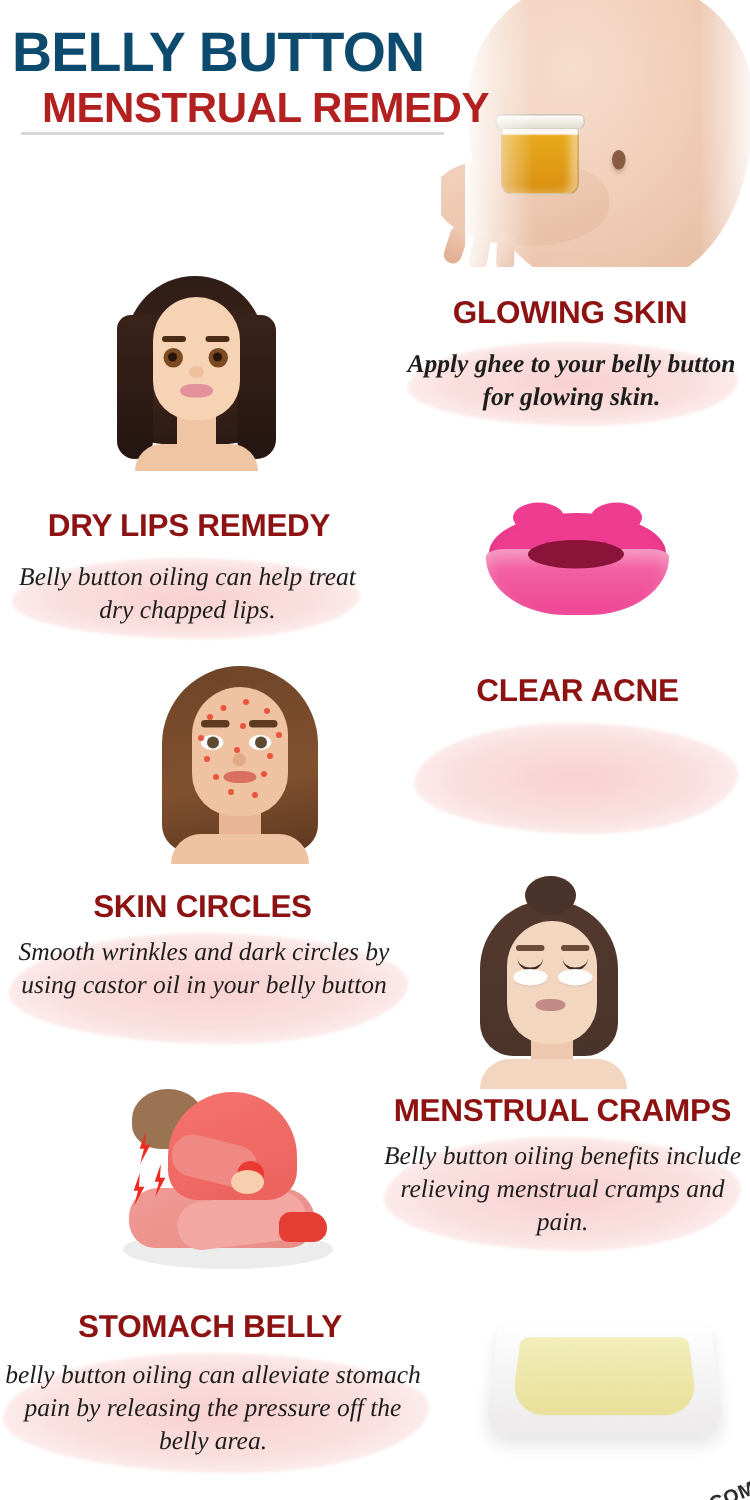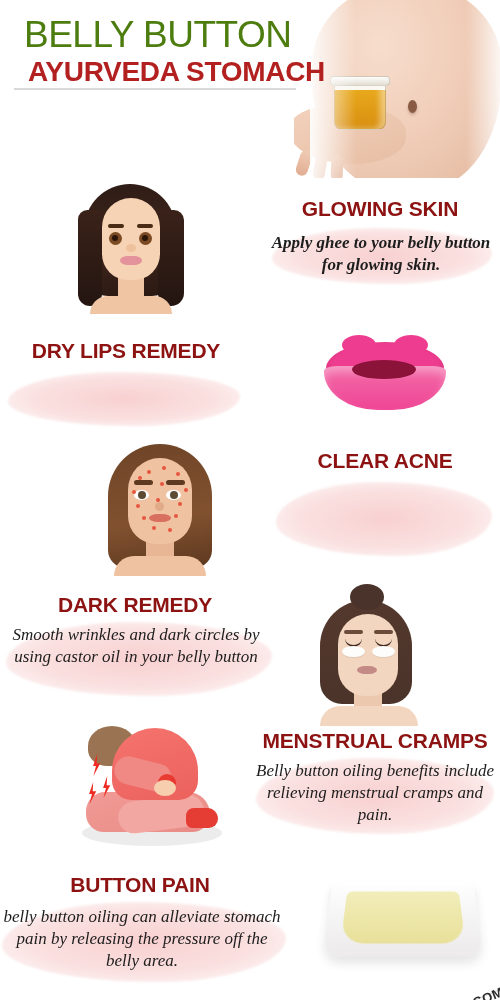--- a/index.html
+++ b/index.html
@@ -19,27 +19,27 @@
   }
 
   
   .header {
     position: absolute;
     left: 0; top: 0;
     width: 500px; height: 178px;
   }
   .title-main {
     position: absolute;
-    left: 24px; top: 16px;
+    left: 8px; top: 16px;
     width: 330px;
     font-family: "Liberation Sans", sans-serif;
-    font-weight: normal;
+    font-weight: bold;
     font-size: 37px;
     letter-spacing: -0.5px;
-    color: #4d7c0f;
+    color: #0c4a6e;
     line-height: 1;
     white-space: nowrap;
     z-index: 6;
   }
   .title-sub {
     position: absolute;
     left: 28px; top: 58px;
     font-family: "Liberation Sans", sans-serif;
     font-weight: bold;
     font-size: 28px;
@@ -341,21 +341,21 @@
       <div class="belly-finger" style="left:4px; top:150px; transform:rotate(18deg);"></div>
       <div class="belly-finger" style="left:20px; top:154px; transform:rotate(10deg);"></div>
       <div class="belly-finger" style="left:37px; top:155px; transform:rotate(2deg);"></div>
       <div class="belly-jar"></div>
       <div class="belly-jar-lip"></div>
       <div class="belly-shade-l"></div>
       <div class="belly-shade-r"></div>
     </div>
 
     <div class="title-main">BELLY BUTTON</div>
-    <div class="title-sub">AYURVEDA STOMACH</div>
+    <div class="title-sub">MENSTRUAL REMEDY</div>
     <div class="header-divider"></div>
   </div>
 
   <div class="illus" style="left:62px; top:182px; width:140px; height:132px;">
     <div class="f1-hair"></div>
     <div class="f1-hair-l"></div>
     <div class="f1-hair-r"></div>
     <div class="f1-neck"></div>
     <div class="f1-shoulder"></div>
     <div class="f1-face"></div>
@@ -372,20 +372,21 @@
   <div class="block-body" style="left:268px; top:232px; width:226px;font-weight:bold;">Apply ghee to your belly button for glowing skin.</div>
 
   <div class="illus" style="left:318px; top:336px; width:134px; height:84px;">
     <div class="lips-top"></div>
     <div class="lips-bot"></div>
     <div class="lips-mouth"></div>
   </div>
 
   <div class="swash" style="left:8px; top:372px; width:232px; height:54px;"></div>
   <div class="block-title" style="left:4px; top:340px; width:244px;">DRY LIPS REMEDY</div>
+  <div class="block-body" style="left:10px; top:374px; width:230px;">Belly button oiling can help treat dry chapped lips.</div>
 
   <div class="illus" style="left:92px; top:444px; width:136px; height:132px;">
     <div class="f2-hair"></div>
     <div class="f2-neck"></div>
     <div class="f2-shoulder"></div>
     <div class="f2-face"></div>
     <div class="f2-brow" style="left:42px;"></div>
     <div class="f2-brow" style="left:74px;"></div>
     <div class="f2-eye" style="left:42px;">
         <i></i>
@@ -423,21 +424,21 @@
     <div class="f3-brow" style="left:50px;"></div>
     <div class="f3-brow" style="left:80px;"></div>
     <div class="f3-lash" style="left:51px;"></div>
     <div class="f3-lash" style="left:81px;"></div>
     <div class="f3-patch" style="left:48px;"></div>
     <div class="f3-patch" style="left:78px;"></div>
     <div class="f3-lip"></div>
   </div>
 
   <div class="swash" style="left:6px; top:622px; width:266px; height:74px;"></div>
-  <div class="block-title" style="left:4px; top:594px; width:262px;">DARK REMEDY</div>
+  <div class="block-title" style="left:4px; top:594px; width:262px;">SKIN CIRCLES</div>
   <div class="block-body" style="left:4px; top:624px; width:264px;">Smooth wrinkles and dark circles by using castor oil in your belly button</div>
 
   <div class="illus" style="left:62px; top:724px; width:180px; height:126px;">
     <div class="cr-shadow"></div>
     <div class="cr-hair"></div>
     <div class="cr-legs"></div>
     <div class="cr-leg2"></div>
     <div class="cr-torso"></div>
     <div class="cr-arm"></div>
     <div class="cr-pain"></div>
@@ -457,19 +458,19 @@
   <div class="swash" style="left:256px; top:758px; width:238px; height:76px;"></div>
   <div class="block-title" style="left:252px; top:730px; width:246px;">MENSTRUAL CRAMPS</div>
   <div class="block-body" style="left:254px; top:760px; width:242px;">Belly button oiling benefits include relieving menstrual cramps and pain.</div>
 
   <div class="illus" style="left:316px; top:868px; width:178px; height:100px;">
     <div class="bowl-outer"></div>
     <div class="bowl-inner"></div>
   </div>
 
   <div class="swash" style="left:2px; top:902px; width:284px; height:80px;"></div>
-  <div class="block-title" style="left:4px; top:874px; width:272px;">BUTTON PAIN</div>
+  <div class="block-title" style="left:4px; top:874px; width:272px;">STOMACH BELLY</div>
   <div class="block-body" style="left:2px; top:906px; width:280px;">belly button oiling can alleviate stomach pain by releasing the pressure off the belly area.</div>
 
   <div class="watermark-slash"></div>
   <div class="watermark">THELITTLESHINE.COM</div>
 
 </div>
 
 </body></html>

